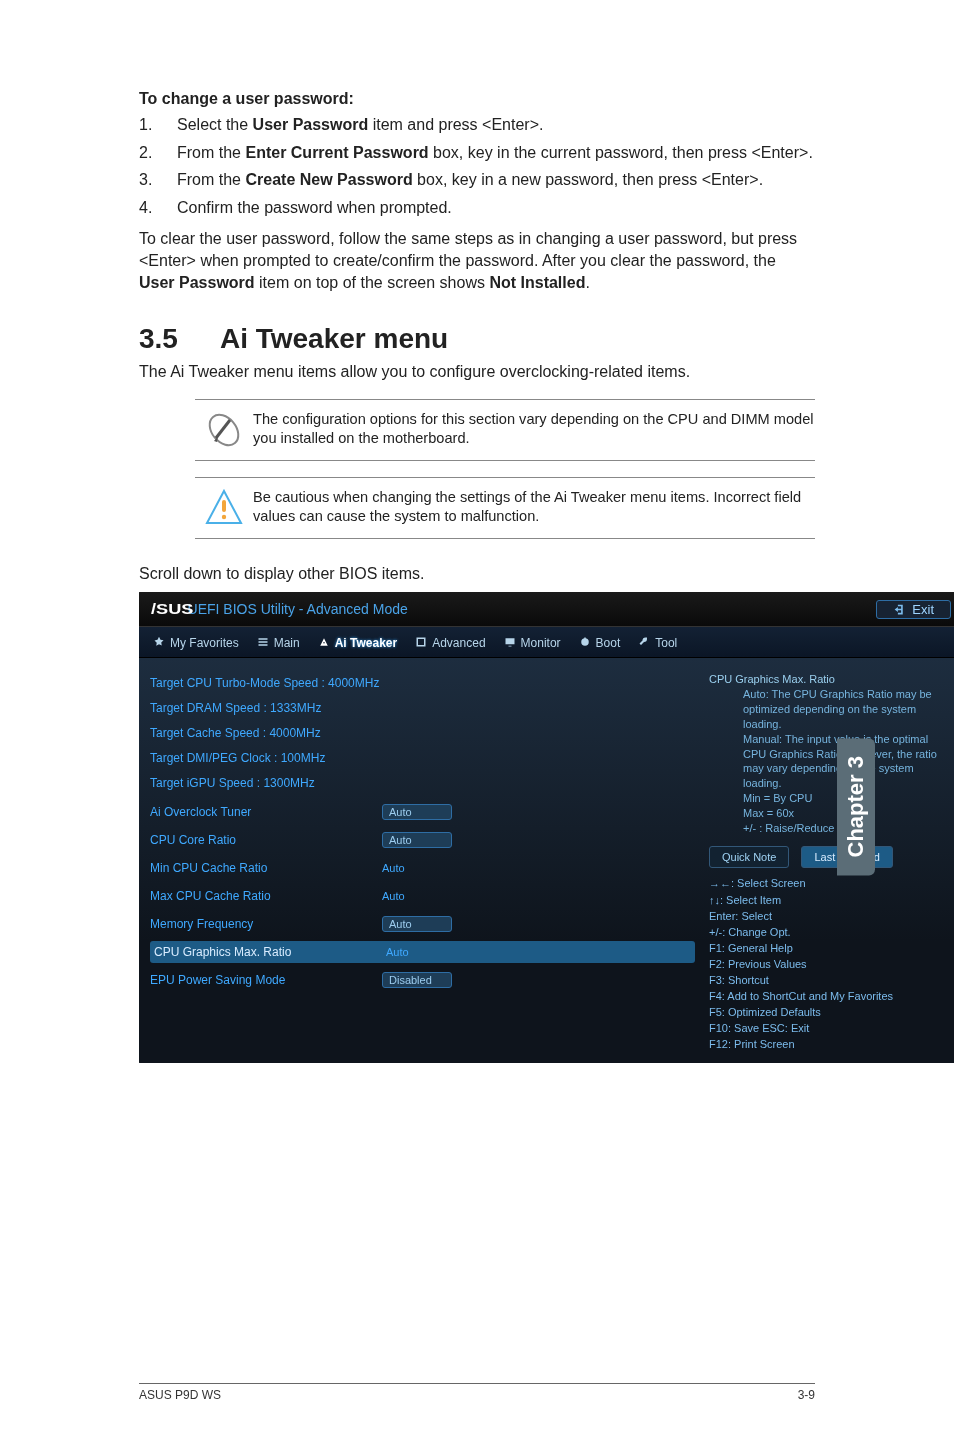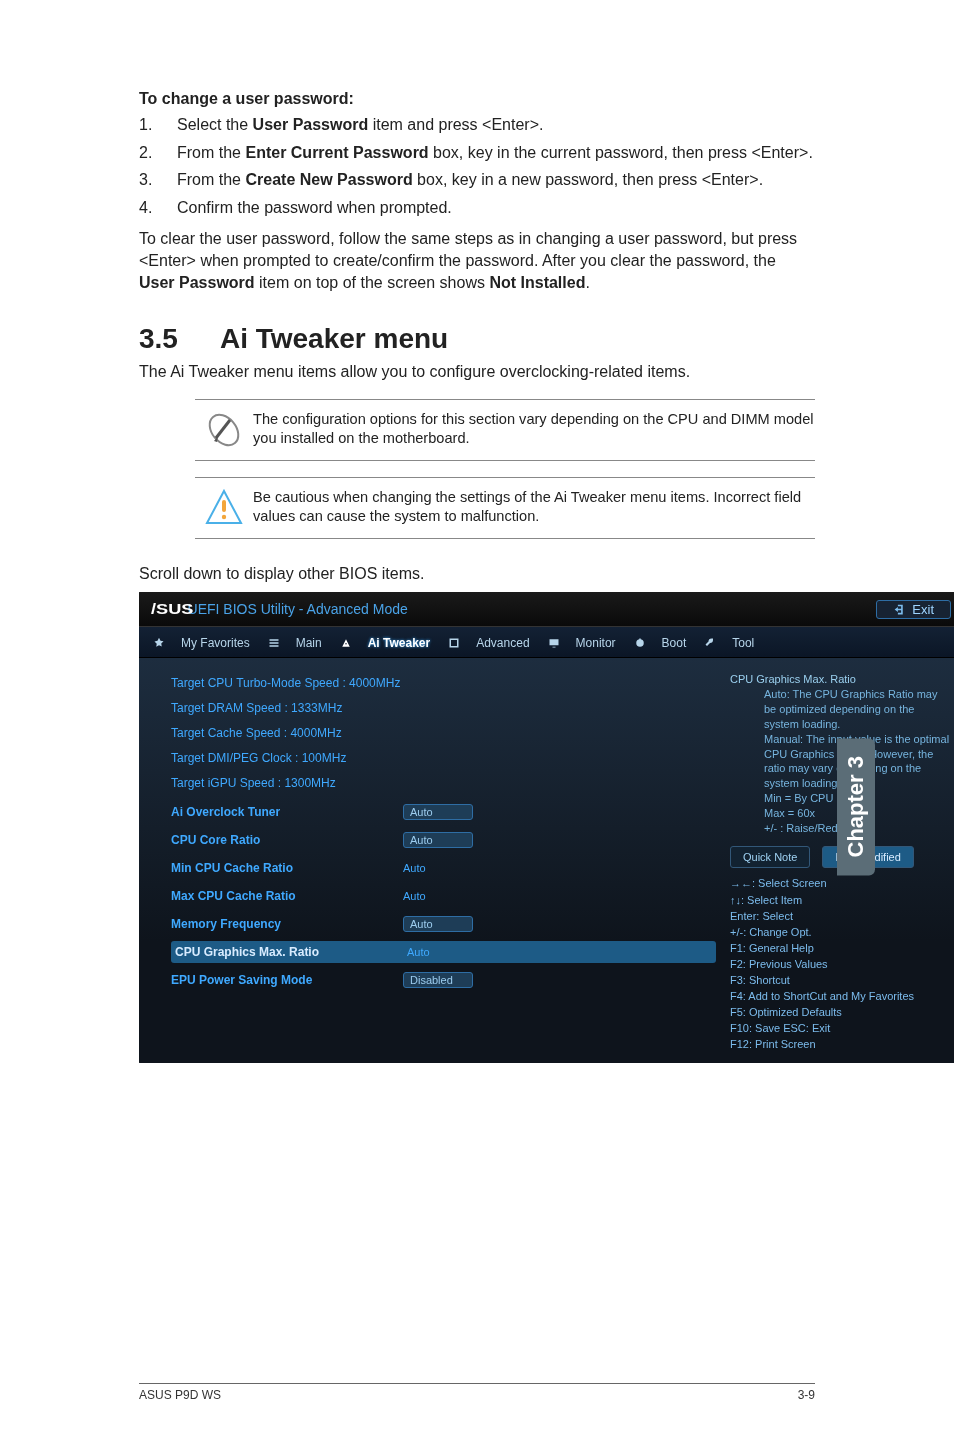--- a/index.html
+++ b/index.html
@@ -20,29 +20,29 @@
   .scroll-para{margin:24px 0 8px 0;}
 
   
   .bios{position:relative;background:#111;margin:0 auto;width:824px;border-radius:1px;overflow:hidden;font-family:Verdana,Arial,sans-serif;}
   .bios-header{background:linear-gradient(#1a1a1a,#0a0a0a);height:34px;border-bottom:1px solid #333;display:flex;align-items:center;padding:0 12px;justify-content:space-between;}
   .bios-title{color:#4aa3e8;font-size:14px;}
   .bios-title .brand{color:#fff;letter-spacing:0px;font-weight:bold;display:inline-block;transform:scaleX(1.3);transform-origin:left center;}
   .exit-btn{background:#172333;color:#9ed4ff;font-size:13px;border:1px solid #2e6da4;border-radius:3px;padding:1px 16px;display:inline-flex;align-items:center;gap:6px;}
   .exit-btn svg{width:13px;height:13px;}
   .bios-tabs{display:flex;gap:14px;padding:6px 12px 4px 12px;background:linear-gradient(#132134,#0b1626);border-bottom:1px solid #000;}
-  .tab{color:#b7d5ea;font-size:12px;display:inline-flex;align-items:center;gap:16px;padding:3px 2px;}
+  .tab{color:#b7d5ea;font-size:12px;display:inline-flex;gap:5px;padding:3px 2px;}
   .tab.active{color:#fff;font-weight:bold;text-shadow:0 0 3px #36a8ff;}
   .tab svg{width:12px;height:12px;fill:currentColor;}
   .bios-body{display:flex;background:linear-gradient(#1d2d3f,#0e141c 70%);}
-  .bios-left{flex:0 0 545px;padding:14px 10px 10px 32px;}
+  .bios-left{flex:0 0 545px;padding:14px 10px 10px 11px;}
   .bios-right{flex:1;padding:14px 12px 10px 4px;font-size:11px;line-height:1.35;}
   .left-line{font-size:12px;color:#3fa9ff;margin:4px 0 11px 0;white-space:nowrap;}
   .row{display:flex;align-items:center;margin:6px 0;height:22px;}
-  .row .label{width:232px;flex:0 0 232px;font-size:12px;color:#3fa9ff;white-space:nowrap;font-weight:bold;}
+  .row .label{width:232px;flex:0 0 232px;font-size:12px;color:#3fa9ff;white-space:nowrap;}
   .val-pill{background:#1e3d57;color:#9cccee;border:1px solid #2e6da4;border-radius:3px;font-size:11px;padding:1px 6px;min-width:56px;text-align:left;display:inline-block;}
   .val-plain{color:#3fa9ff;font-size:11px;}
   .row.sel{background:#1d5b86;border-radius:3px;}
   .row.sel .label{color:#d8ecff;padding-left:4px;}
   .info-title{color:#9acfee;}
   .help-text{color:#76b4de;margin-left:34px;}
   .qn-last{display:flex;gap:12px;margin:10px 0 8px 0;}
   .qn,.lm{background:#122231;border:1px solid #325778;border-radius:3px;color:#9fd2f3;font-size:11px;padding:3px 12px;}
   .lm.sel{background:#1d5b86;color:#d8ecff;}
   .hot-line{color:#7cbced;font-size:11px;margin:1.2px 0;}

